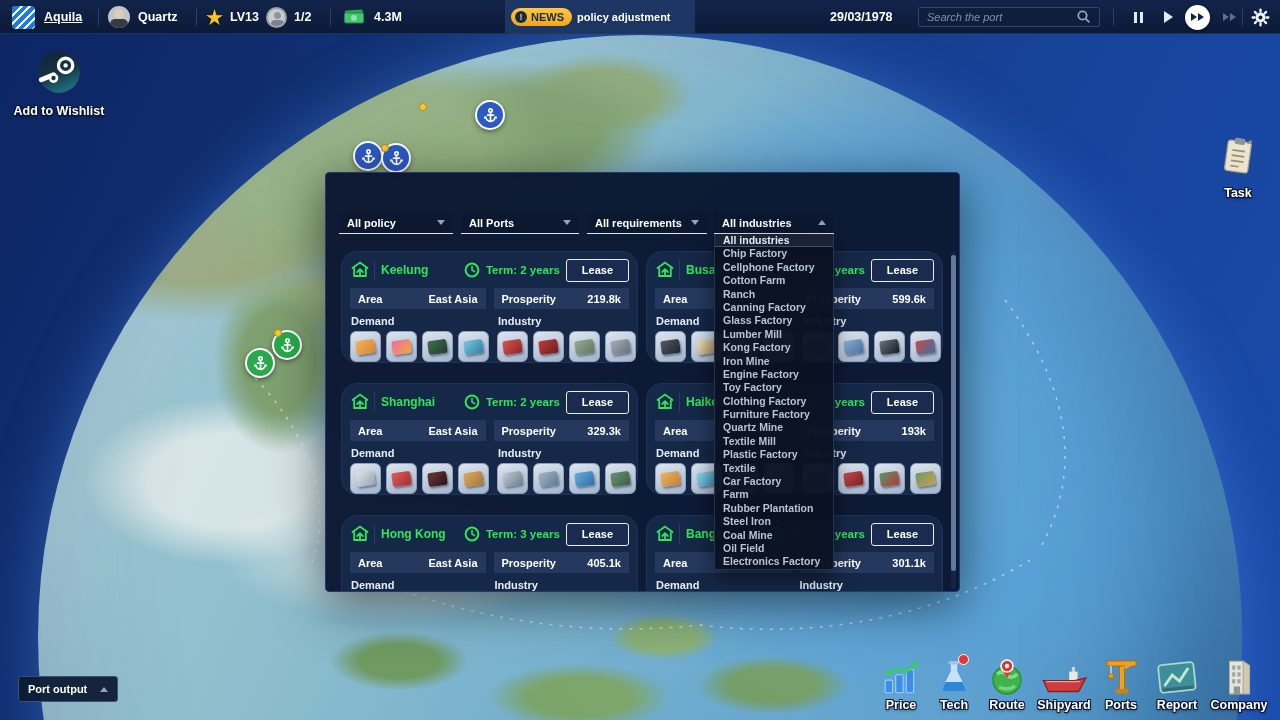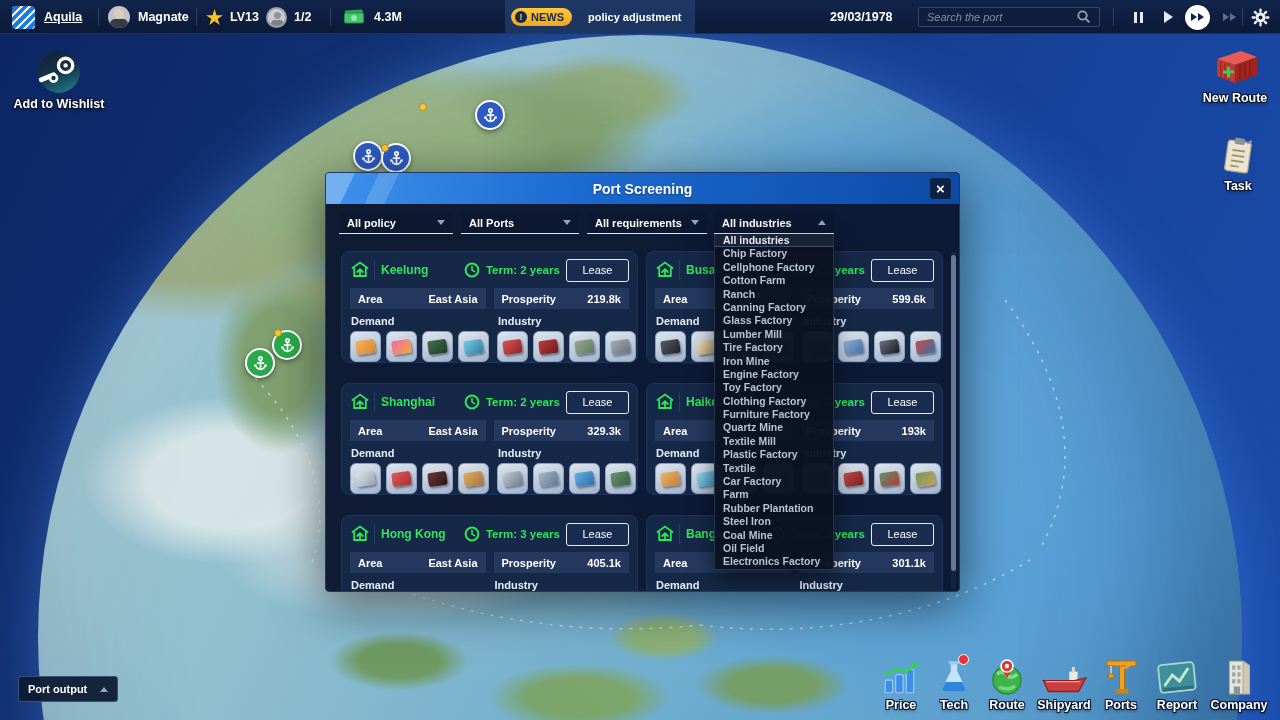--- a/index.html
+++ b/index.html
@@ -54,38 +54,38 @@
   .medal::before { content:""; position:absolute; left:6px; top:3px; width:7px; height:7px; border-radius:50%; background:#8f949c; }
   .medal::after { content:""; position:absolute; left:3px; top:11px; width:13px; height:8px; border-radius:4px 4px 0 0; background:#7d828a; }
   .star { color:#f7c325; font-size:19px; line-height:19px; text-shadow:0 1px 2px rgba(0,0,0,.5); }
   .newsbar { position:absolute; left:505px; top:0; width:190px; height:34px;
     background:rgba(32,58,104,.85); display:flex; align-items:center; }
   .newspill { margin-left:6px; background:linear-gradient(180deg,#ffc83d,#f0a61c); color:#172a4e;
     border-radius:10px; height:18px; display:flex; align-items:center; padding:0 8px 0 4px; gap:4px;
     font-size:11px; font-weight:bold; }
   .newspill .bang { width:12px; height:12px; border-radius:50%; background:#172a4e; color:#ffc83d;
     font-size:9px; display:flex; align-items:center; justify-content:center; }
-  .newstext { margin-left:16px; font-size:11px; font-weight:bold; color:#fff; }
+  .newstext { margin-left:5px; font-size:11px; font-weight:bold; color:#fff; }
   .search { position:absolute; left:918px; top:7px; width:182px; height:20px;
     background:#0e1e3c; border:1px solid #30466b; border-radius:2px; color:#cdd8e8;
     font-family:"Liberation Sans",sans-serif; font-size:11px; font-style:italic; padding:0 26px 0 8px; }
   .search::placeholder { color:#7f90a8; }
   .mag { position:absolute; left:1076px; top:9px; }
   .ctl { position:absolute; top:0; height:34px; display:flex; align-items:center; justify-content:center; cursor:pointer; }
   .pausebars { display:flex; gap:3px; } .pausebars i { width:3px; height:11px; background:#e4eaf4; }
   .tri { width:0; height:0; border-left:9px solid #e4eaf4; border-top:6px solid transparent; border-bottom:6px solid transparent; }
   .ffwd { width:25px; height:25px; border-radius:50%; background:#fff; display:flex; align-items:center; justify-content:center; gap:1px; box-shadow:0 1px 3px rgba(0,0,0,.4); }
   .ffwd i { width:0; height:0; border-left:6px solid #10224a; border-top:4px solid transparent; border-bottom:4px solid transparent; }
   .ff2 { display:flex; gap:1px; opacity:.55; }
   .ff2 i { width:0; height:0; border-left:6px solid #9fb0c8; border-top:4px solid transparent; border-bottom:4px solid transparent; }
 
   
   .hudlabel { font-size:12.5px; font-weight:bold; color:#fff; text-align:center;
     text-shadow:-1px -1px 0 #0b1733,1px -1px 0 #0b1733,-1px 1px 0 #0b1733,1px 1px 0 #0b1733,0 2px 3px rgba(0,0,0,.55); }
-  .hud { position:absolute; z-index:5; display:flex; flex-direction:column; align-items:center; gap:3px; cursor:pointer; }
+  .hud { position:absolute; z-index:5; display:flex; flex-direction:column; align-items:center; gap:10px; cursor:pointer; }
   #wishlist { left:0; top:50px; width:118px; }
   #newroute { left:1198px; top:46px; width:74px; }
   #task { left:1212px; top:136px; width:52px; }
 
   
   .modal { position:absolute; left:325px; top:172px; width:635px; height:420px; z-index:10;
     background:rgba(10,22,48,.97); border:1px solid #1e3a6a; border-radius:4px;
     box-shadow:0 12px 50px rgba(0,0,0,.55); overflow:hidden; }
   .mhead { position:relative; height:31px; background:linear-gradient(100deg,#3f93ec 0%,#1b6ad0 40%,#0c4aa6 100%);
     display:flex; align-items:center; justify-content:center; }
@@ -98,28 +98,28 @@
   .filters { position:absolute; left:0; top:39px; width:635px; height:22px; }
   .filter { position:absolute; top:0; height:22px; background:#0b1830; border-bottom:1.5px solid #dfe7f2;
     color:#fff; font-size:11px; font-weight:bold; display:flex; align-items:center;
     padding:0 8px; justify-content:space-between; cursor:pointer; }
   .f0{left:13px;width:114px;} .f1{left:135px;width:118px;} .f2{left:261px;width:120px;} .f3{left:388px;width:120px;}
   .cardn { width:0;height:0;border-top:5px solid #93a5bd;border-left:4px solid transparent;border-right:4px solid transparent; }
   .carup { width:0;height:0;border-bottom:5px solid #93a5bd;border-left:4px solid transparent;border-right:4px solid transparent; }
 
   .cards { position:absolute; left:15px; top:78px; width:602px; display:grid;
     grid-template-columns:297px 297px; column-gap:8px; row-gap:20px; }
-  .card { width:297px; height:112px; background:#152847; border-radius:8px; border:1px solid #1e335c; }
+  .card { width:297px; height:112px; background:#152847; border-radius:16px; border:1px solid #1e335c; }
   .chead { height:36px; display:flex; align-items:center; padding:0 8px; gap:6px; }
   .bld { display:flex; padding-right:4px; border-right:1px solid #273c68; }
   .pname { width:78px; color:#2fe559; font-size:12px; font-weight:bold; white-space:nowrap; overflow:visible; }
   .clk { display:flex; }
   .term { flex:1; color:#2fe559; font-size:11.5px; font-weight:bold; white-space:nowrap; }
   .lease { width:64px; height:23px; background:#1a2b50; border:1px solid #e8edf5; border-radius:3px;
-    color:#fff; font-size:11px; font-weight:normal; font-family:"Liberation Sans",sans-serif; cursor:pointer; }
+    color:#fff; font-size:11px; font-weight:bold; font-family:"Liberation Sans",sans-serif; cursor:pointer; }
   .cinfo { display:flex; gap:8px; padding:0 8px; }
   .ibox { flex:1; background:#25395f; height:21px; display:flex; justify-content:space-between;
     align-items:center; padding:0 8px; font-size:11px; font-weight:bold; color:#fff; }
   .cgoods { display:flex; gap:8px; padding:3px 8px 0; }
   .gcol { flex:1; }
   .glab { font-size:11px; font-weight:bold; color:#e8eef7; margin:3px 0 4px 1px; }
   .trow { display:flex; gap:5px; }
   .tile { width:31px; height:31px; border-radius:6px; background:linear-gradient(160deg,#dde5ef,#a2b3ca);
     border:1px solid #8fa0b8; display:flex; align-items:center; justify-content:center; }
   .tile i { display:block; width:19px; height:14px; border-radius:3px; transform:rotate(-8deg);
@@ -234,21 +234,21 @@
         <div class="logo"></div>
       </div>
     <div class="abs" style="left:44px;text-decoration:underline;">
         <span>Aquila</span>
       </div>
     <div class="tb-div" style="left:98px;"></div>
     <div class="abs" style="left:108px;">
         <div class="avatar"></div>
       </div>
     <div class="abs" style="left:138px;">
-        <span>Magnate</span>
+        <span>Quartz</span>
       </div>
     <div class="tb-div" style="left:196px;"></div>
     <div class="abs" style="left:206px;">
         <span class="star">★</span>
       </div>
     <div class="abs" style="left:230px;">
         <span>LV13</span>
       </div>
     <div class="abs" style="left:266px;">
         <div class="medal"></div>
@@ -337,55 +337,34 @@
       <circle cx="20" cy="20" r="19" fill="url(#stg)"></circle>
       <circle cx="26" cy="14" r="6.5" fill="none" stroke="#fff" stroke-width="3"></circle>
       <circle cx="26" cy="14" r="2" fill="#fff"></circle>
       <path d="M4 27l11-4.5" stroke="#fff" stroke-width="4.5" stroke-linecap="round"></path>
       <circle cx="15" cy="25.5" r="4.4" fill="#fff"></circle>
         <circle cx="15" cy="25.5" r="2" fill="#143346"></circle>
     </svg>
     <div class="hudlabel">Add to Wishlist</div>
   </div>
 
-  <div class="hud" id="newroute">
-    <svg width="52" height="42" viewBox="0 0 52 42">
-      <polygon points="8,13 32,5 48,11 26,19" fill="#e85a52"></polygon>
-      <polygon points="8,13 26,19 26,37 8,30" fill="#c23730"></polygon>
-      <polygon points="26,19 48,11 48,29 26,37" fill="#a3241f"></polygon>
-      <g stroke="rgba(0,0,0,0.2)" stroke-width="1.4">
-          <path d="M12 15.5v16M16 17v16M20 18.5v16"></path>
-          <path d="M31 18v16M36 16.3v16M41 14.6v16"></path>
-        </g>
-      <g>
-          <circle cx="17" cy="26" r="6.5" fill="none"></circle>
-          <rect x="14" y="24.6" width="11" height="3" fill="#35d05a" transform="rotate(-3 19 26)"></rect>
-          <rect x="18" y="20.6" width="3" height="11" fill="#35d05a" transform="rotate(-3 19 26)"></rect>
-        </g>
-    </svg>
-    <div class="hudlabel">New Route</div>
-  </div>
 
   <div class="hud" id="task">
     <svg width="38" height="40" viewBox="0 0 34 38">
       <g transform="rotate(8 17 19)">
         <rect x="6" y="5" width="22" height="29" rx="2.5" fill="#ece4cf" stroke="#b3a98c" stroke-width="1.2"></rect>
         <rect x="12" y="2" width="10" height="6" rx="2" fill="#8a93a0"></rect>
         <path d="M11 14h12M11 19h12M11 24h12M11 29h8" stroke="#9a8f74" stroke-width="1.6"></path>
         <path d="M24 6l4-3" stroke="#8a93a0" stroke-width="2"></path>
       </g>
     </svg>
     <div class="hudlabel">Task</div>
   </div>
 
   <div class="modal">
-    <div class="mhead">
-      <span class="mtitle">Port Screening</span>
-      <div class="mclose">×</div>
-    </div>
 
     <div class="filters">
       <div class="filter f0">
         <span>All policy</span>
           <span class="cardn"></span>
       </div>
       <div class="filter f1">
         <span>All Ports</span>
           <span class="cardn"></span>
       </div>
@@ -752,21 +731,21 @@
 
     <div class="ddlist">
         <div class="opt sel">All industries</div>
         <div class="opt">Chip Factory</div>
         <div class="opt">Cellphone Factory</div>
         <div class="opt">Cotton Farm</div>
         <div class="opt">Ranch</div>
         <div class="opt">Canning Factory</div>
         <div class="opt">Glass Factory</div>
         <div class="opt">Lumber Mill</div>
-        <div class="opt">Tire Factory</div>
+        <div class="opt">Kong Factory</div>
         <div class="opt">Iron Mine</div>
         <div class="opt">Engine Factory</div>
         <div class="opt">Toy Factory</div>
         <div class="opt">Clothing Factory</div>
         <div class="opt">Furniture Factory</div>
         <div class="opt">Quartz Mine</div>
         <div class="opt">Textile Mill</div>
         <div class="opt">Plastic Factory</div>
         <div class="opt">Textile</div>
         <div class="opt">Car Factory</div>

